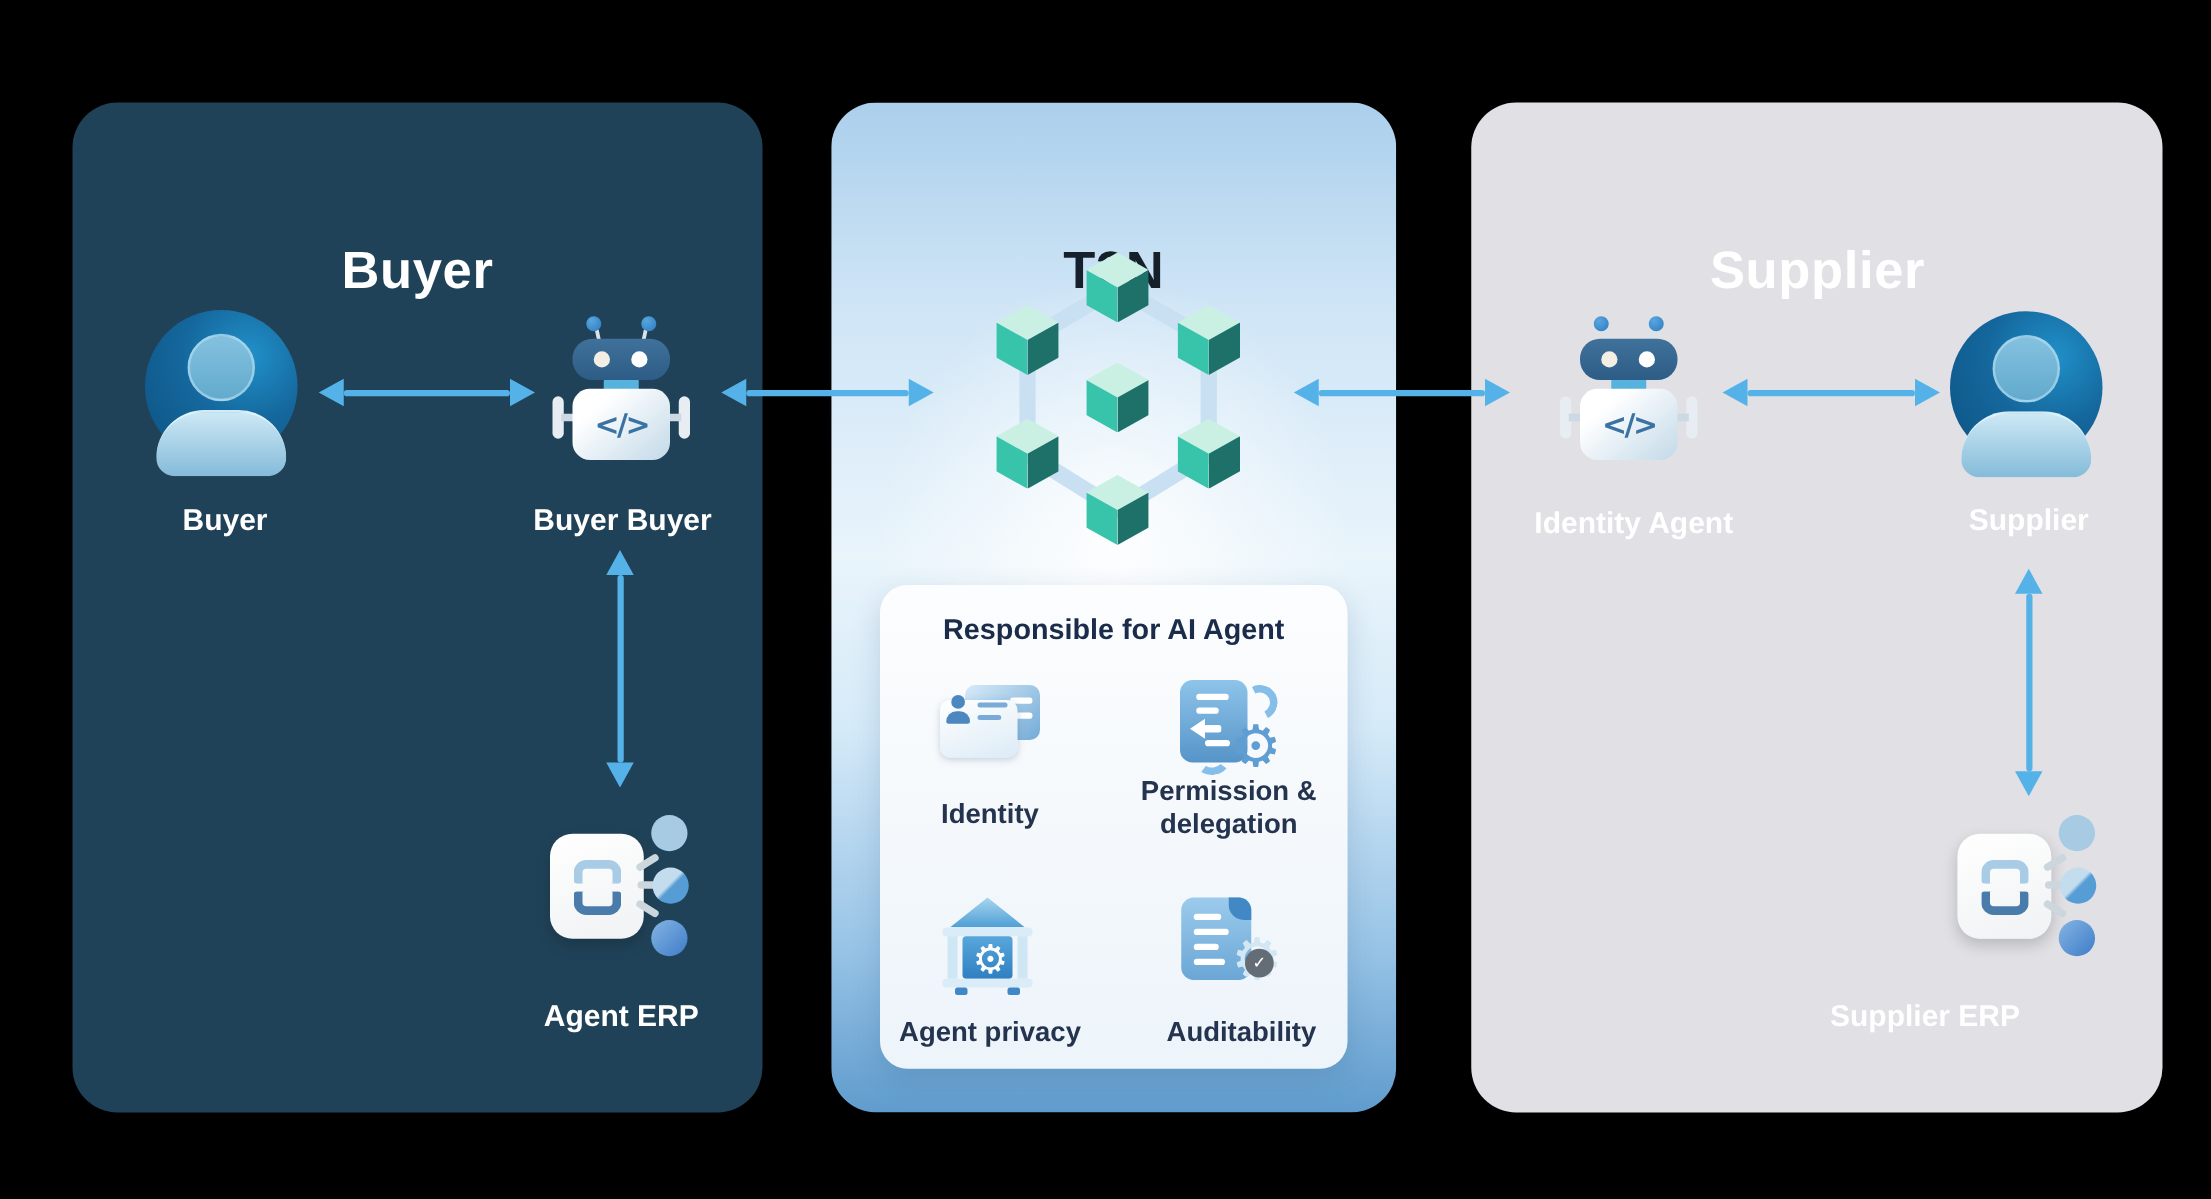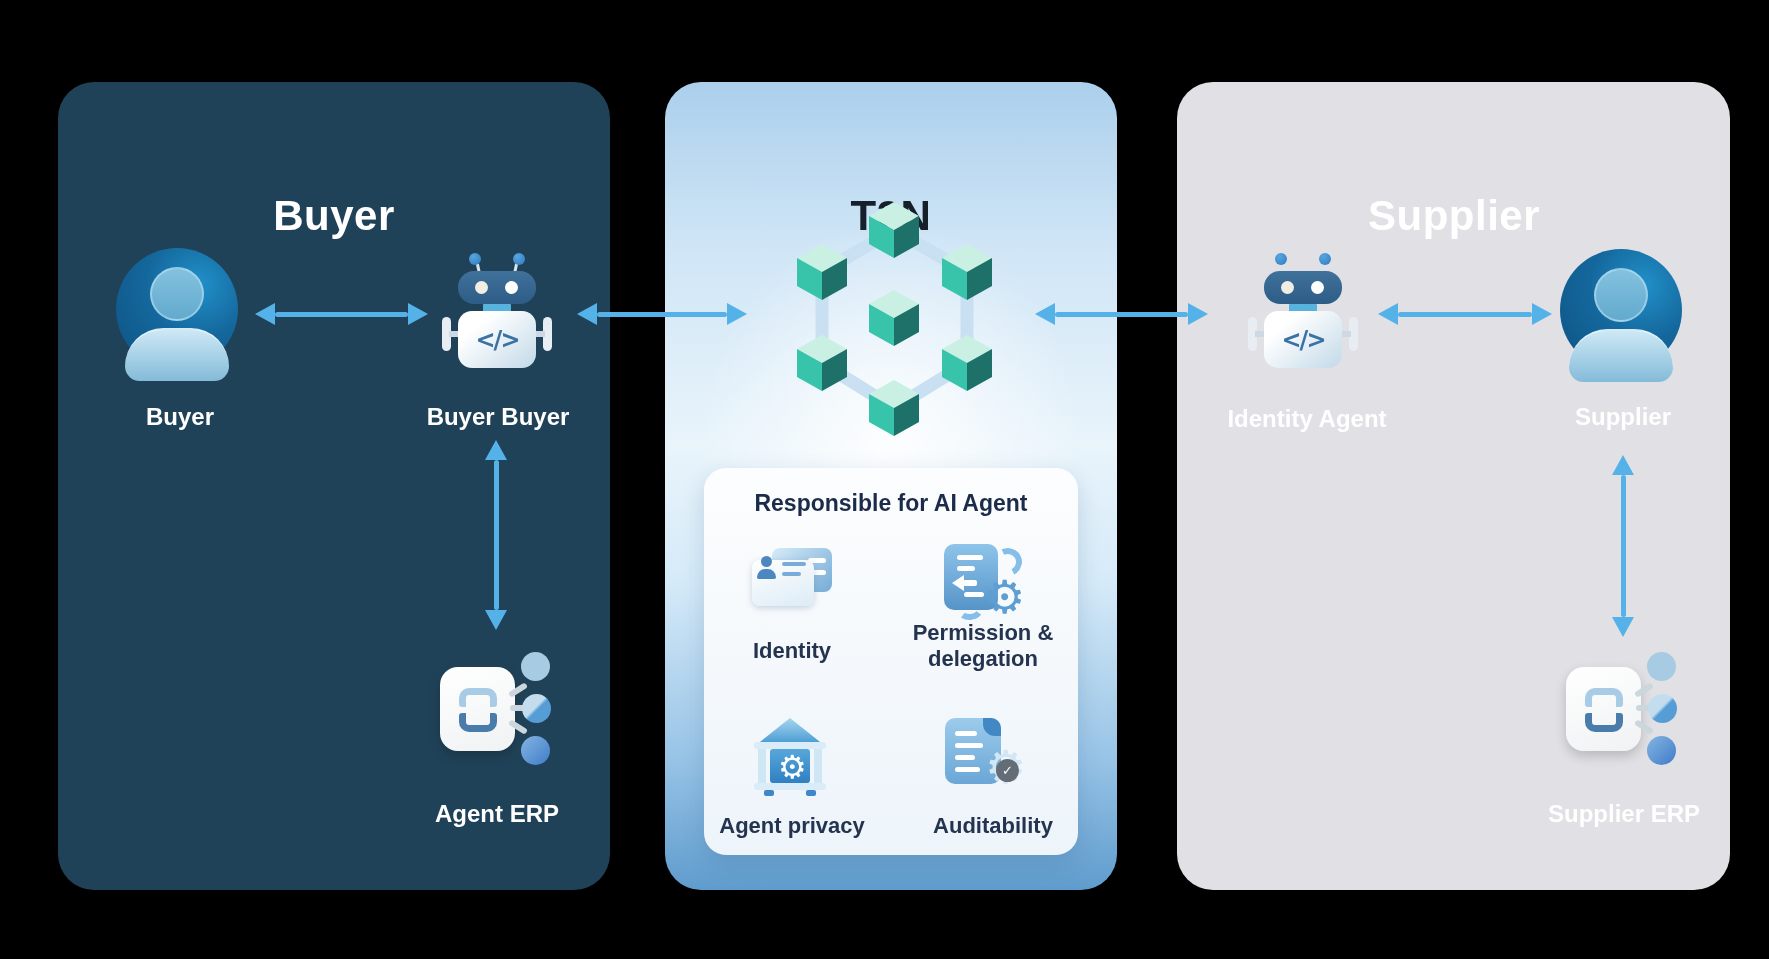--- a/index.html
+++ b/index.html
@@ -306,21 +306,21 @@
         <div class="fold"></div>
         <div class="wl wl1"></div>
         <div class="wl wl2"></div>
         <div class="wl wl3"></div>
         <div class="wl wl4"></div>
         <div class="glyph gear">⚙</div>
         <div class="chk">
           <span>✓</span>
         </div>
       </div>
-      <div class="card-label" style="left:204px;top:345px;">Auditability</div>
+      <div class="card-label" style="left:179px;top:345px;text-align:right;">Auditability</div>
     </div>
   </div>
 
   <div class="panel" id="panel-supplier">
     <div class="panel-title pt-light" style="left:77px;">Supplier</div>
   </div>
 
   <div class="robot" style="left:1248px;top:253px;">
     <div class="ant l"></div>
     <div class="ant r"></div>
@@ -352,21 +352,21 @@
     <div class="sq"></div>
     <div class="brk t"></div>
     <div class="brk b"></div>
     <div class="stem s1"></div>
     <div class="stem s2"></div>
     <div class="stem s3"></div>
     <div class="c c1"></div>
     <div class="c c2"></div>
     <div class="c c3"></div>
   </div>
-  <div class="node-label nl-light" style="left:1514px;top:800px;">Supplier ERP</div>
+  <div class="node-label nl-light" style="left:1430px;top:800px;">Supplier ERP</div>
 
   <div class="harrow" style="left:275px;top:312px;width:133px;"></div>
   <div class="harrow" style="left:597px;top:312px;width:130px;"></div>
   <div class="harrow" style="left:1055px;top:312px;width:133px;"></div>
   <div class="harrow" style="left:1398px;top:312px;width:134px;"></div>
   <div class="varrow" style="left:494px;top:460px;height:150px;"></div>
   <div class="varrow" style="left:1621px;top:475px;height:142px;"></div>
 
 </div>
 

